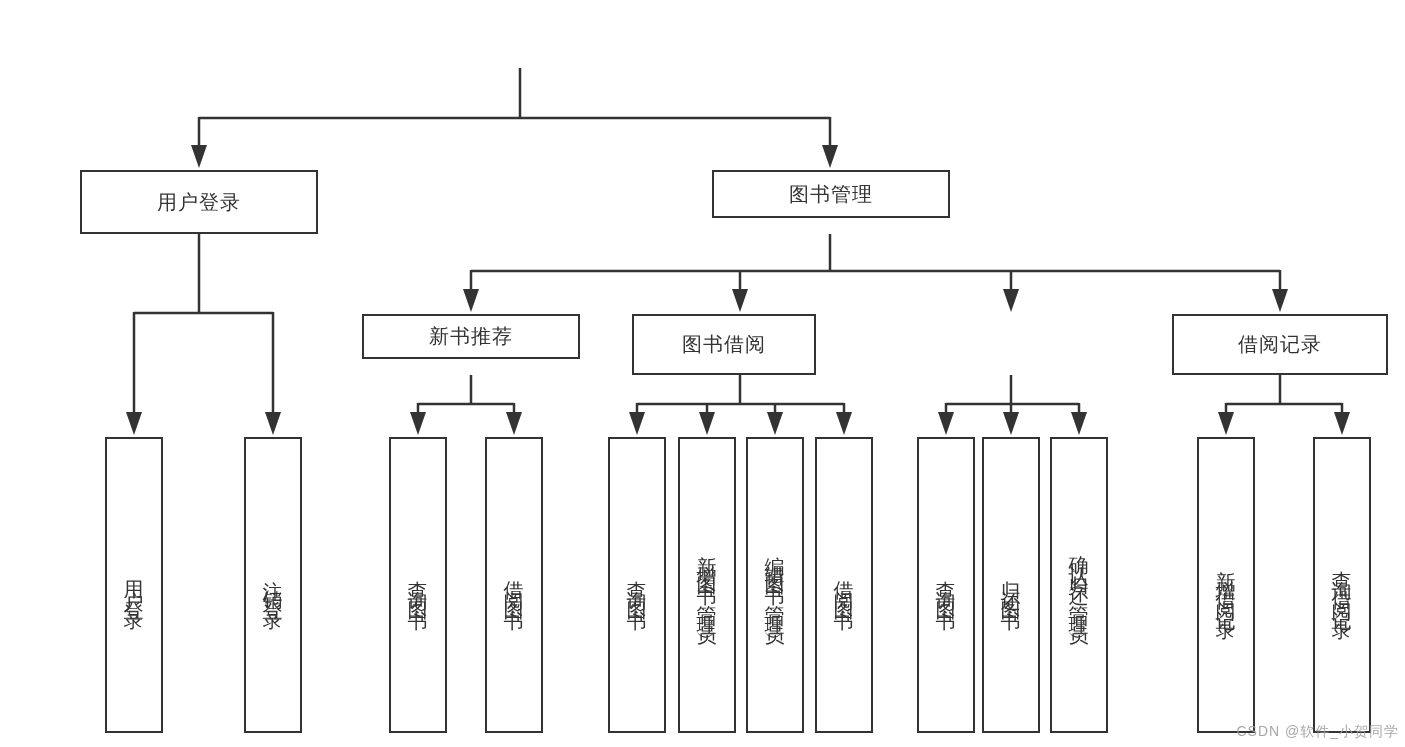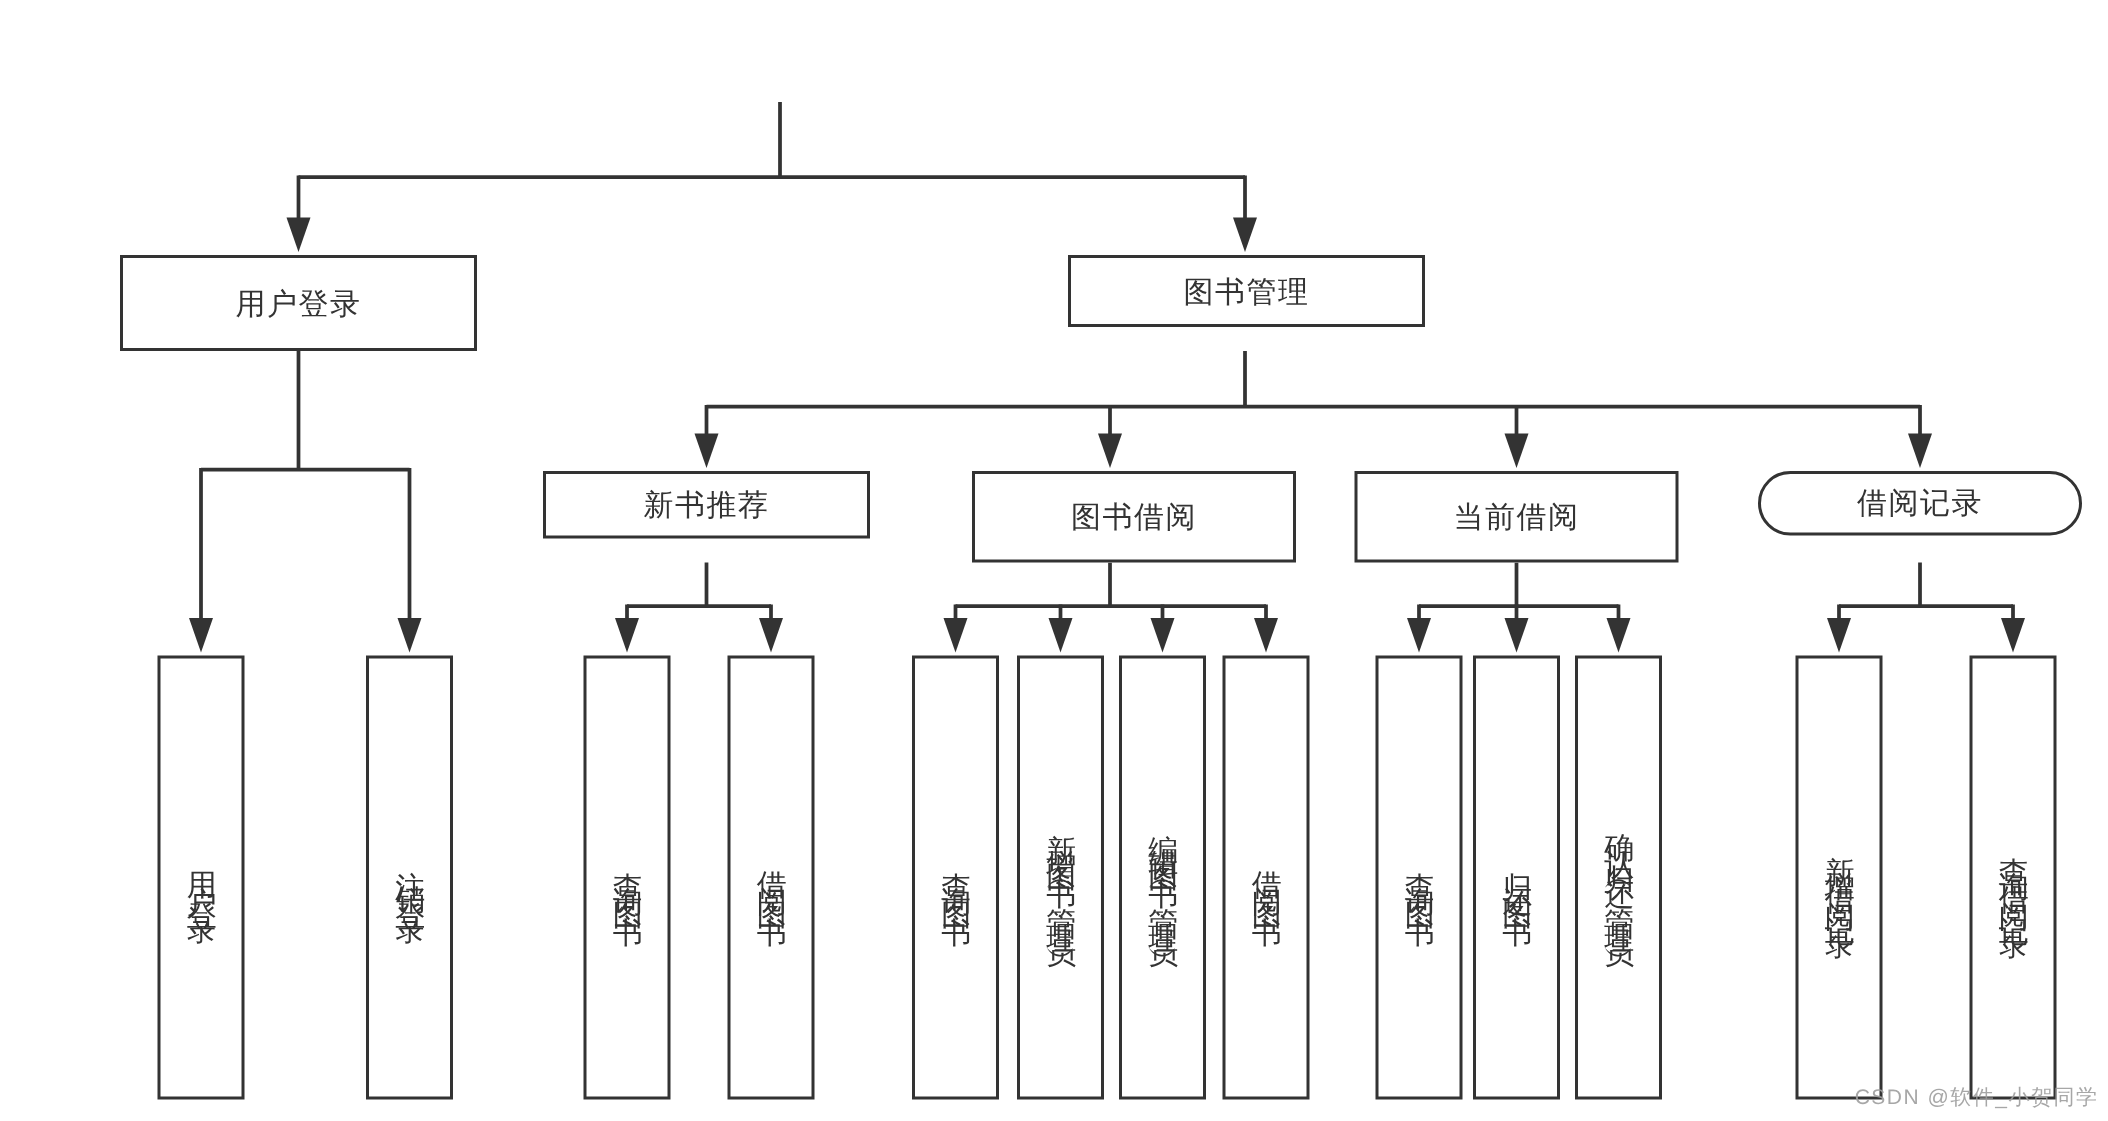--- a/index.html
+++ b/index.html
@@ -46,23 +46,23 @@
     writing-mode: vertical-rl;
     text-orientation: mixed;
     letter-spacing: 10px;
     line-height: 1;
   }
   
   .n-root      { left: 16px;   top: 14px;  width: 1004px; height: 54px; }
   .n-login     { left: 80px;   top: 170px; width: 238px;  height: 64px; }
   .n-mgmt      { left: 712px;  top: 170px; width: 238px;  height: 48px; }
   .g-newbook   { left: 362px;  top: 314px; width: 218px;  height: 45px; }
-  .g-borrow    { left: 648px;  top: 314px; width: 216px;  height: 61px; }
+  .g-borrow    { left: 632px;  top: 314px; width: 184px;  height: 61px; }
   .g-current   { left: 903px;  top: 314px; width: 216px;  height: 61px; }
-  .g-records   { left: 1172px; top: 314px; width: 216px;  height: 43px; border-radius: 23px; }
+  .g-records   { left: 1172px; top: 314px; width: 216px;  height: 61px; }
   .leaf        { top: 437px; width: 58px; height: 296px; }
   .l-a1 { left: 105px; }  .l-a2 { left: 244px; }
   .l-b1 { left: 389px; }  .l-b2 { left: 485px; }
   .l-c1 { left: 608px; }  .l-c2 { left: 678px; }
   .l-c3 { left: 746px; }  .l-c4 { left: 815px; }
   .l-d1 { left: 917px; }  .l-d2 { left: 982px; }
   .l-d3 { left: 1050px; }
   .l-e1 { left: 1197px; } .l-e2 { left: 1313px; }
   .watermark {
     position: absolute;
@@ -152,23 +152,20 @@
   <div class="box n-mgmt">
     <span>图书管理</span>
   </div>
 
   <div class="box g-newbook">
     <span>新书推荐</span>
   </div>
   <div class="box g-borrow">
     <span>图书借阅</span>
   </div>
-  <div class="box g-current">
-    <span>当前借阅</span>
-  </div>
   <div class="box g-records">
     <span>借阅记录</span>
   </div>
 
   <div class="box vbox leaf l-a1">
     <span>用户登录</span>
   </div>
   <div class="box vbox leaf l-a2">
     <span>注销登录</span>
   </div>

